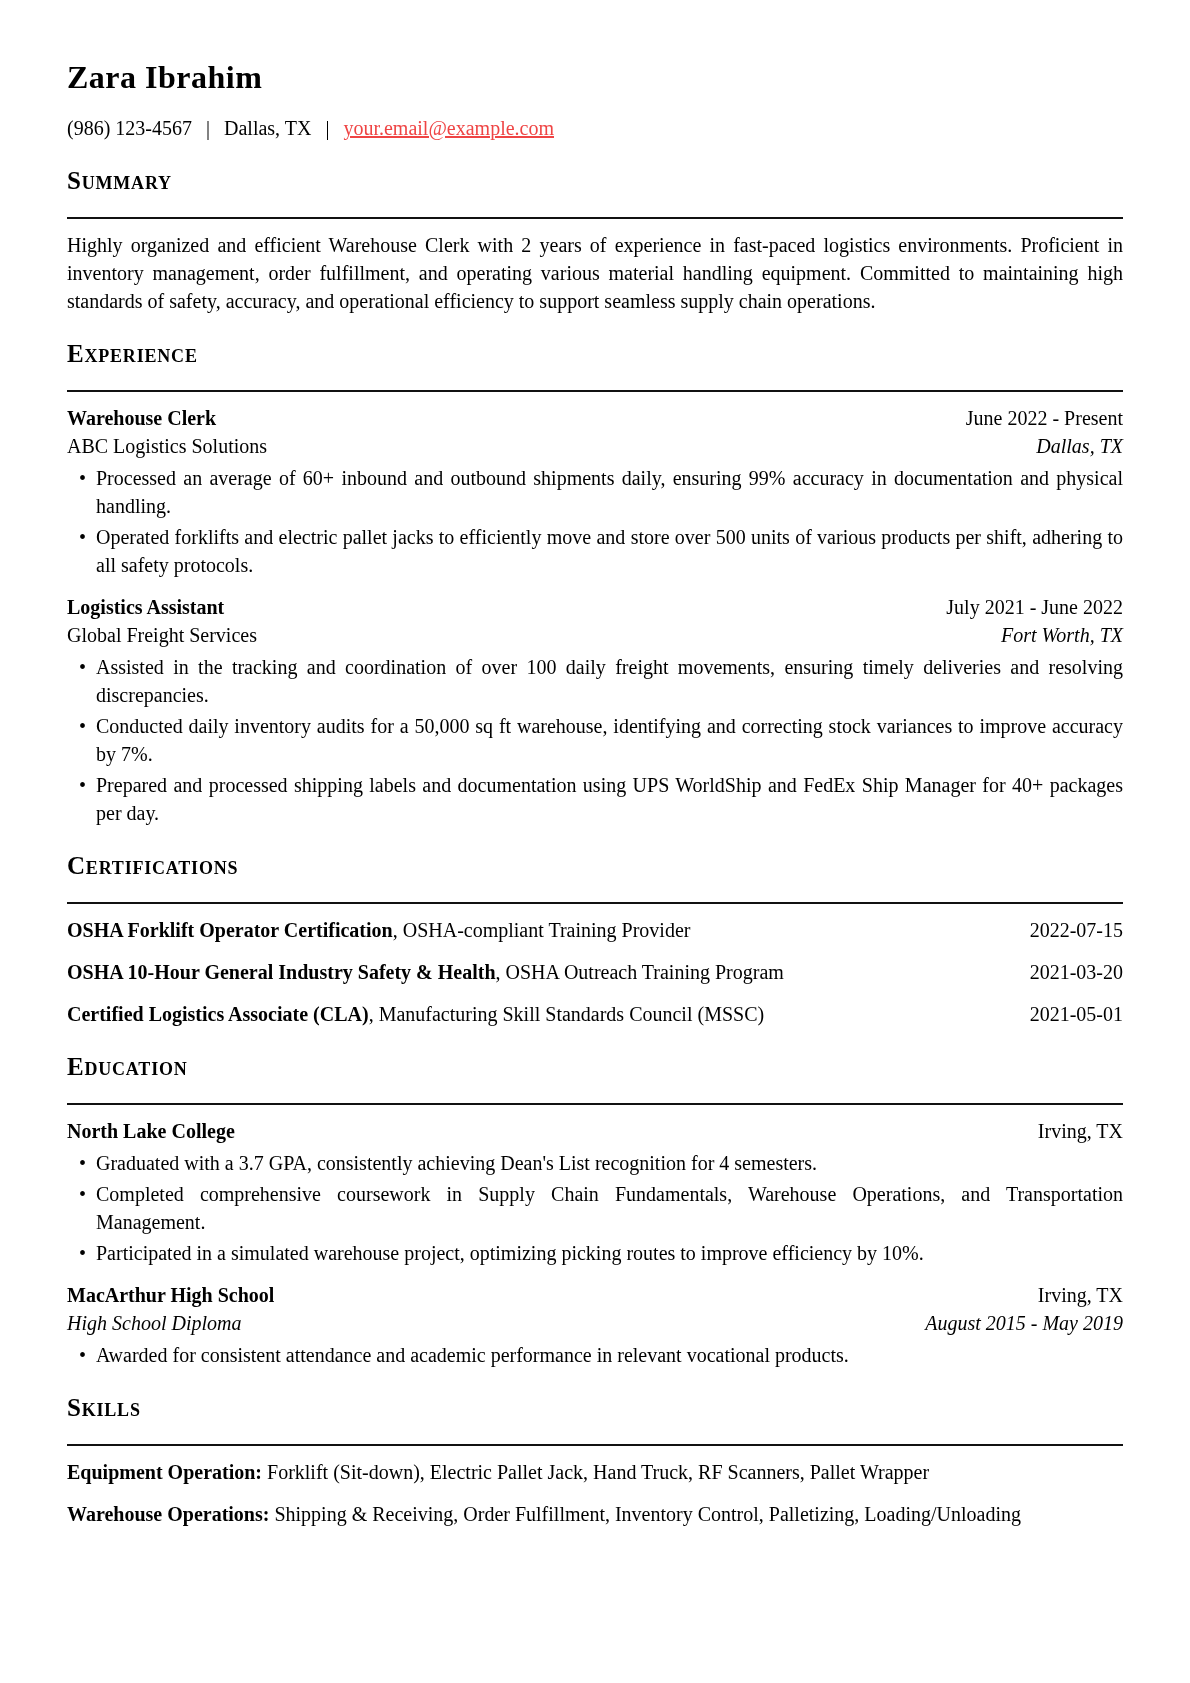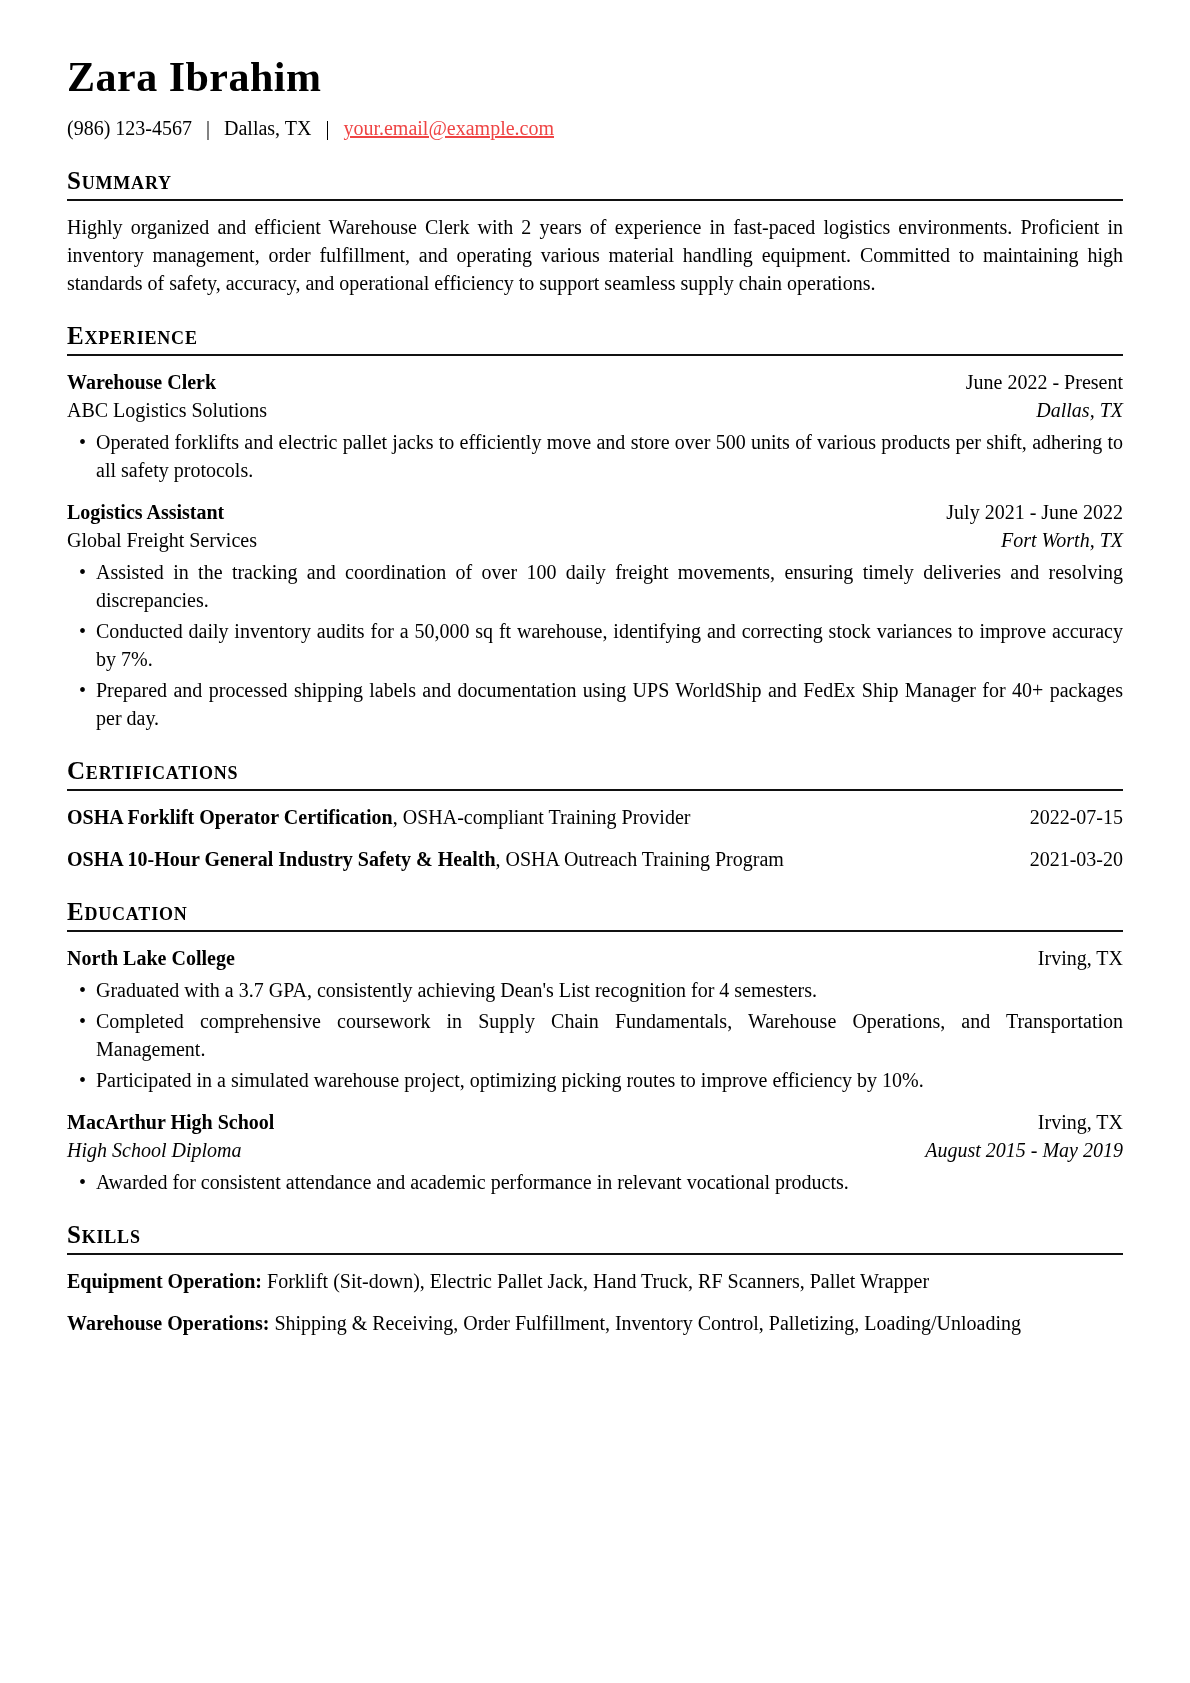--- a/index.html
+++ b/index.html
@@ -9,41 +9,41 @@
     box-sizing: border-box;
     padding: 54px 67px 40px 67px;
     background: #ffffff;
     color: #000000;
     font-family: "Liberation Serif", "DejaVu Serif", serif;
     font-size: 20px;
     line-height: 28px;
     overflow: hidden;
   }
   h1.name {
-    font-size: 42px;
+    font-size: 32px;
     line-height: 46px;
     font-weight: 700;
     margin: 0 0 14px 0;
     letter-spacing: 0.5px;
   }
   .contact { font-size: 20px; }
   .contact .sep { display: inline-block; margin: 0 14px; }
   .contact a.email {
     color: #ef4444;
     text-decoration: underline;
     cursor: pointer;
   }
   h2.sec {
     font-size: 25px;
     line-height: 28px;
     font-weight: 600;
     font-variant: small-caps;
     letter-spacing: 0.8px;
     margin: 25px 0 12px 0;
-    padding-bottom: 4px;
+    padding-bottom: 22px;
     border-bottom: 2.5px solid #111111;
   }
   p.just {
     margin: 0 0 6px 0;
     text-align: justify;
   }
   .row {
     display: flex;
     justify-content: space-between;
     align-items: baseline;
@@ -93,20 +93,21 @@
     <div class="job">
       <div class="row">
         <span class="bold">Warehouse Clerk</span>
         <span>June 2022 - Present</span>
       </div>
       <div class="row">
         <span>ABC Logistics Solutions</span>
         <span class="ital">Dallas, TX</span>
       </div>
       <ul class="bullets">
+        <li>Processed an average of 60+ inbound and outbound shipments daily, ensuring 99% accuracy in documentation and physical handling.</li>
         <li>Operated forklifts and electric pallet jacks to efficiently move and store over 500 units of various products per shift, adhering to all safety protocols.</li>
       </ul>
     </div>
 
     <div class="job">
       <div class="row">
         <span class="bold">Logistics Assistant</span>
         <span>July 2021 - June 2022</span>
       </div>
       <div class="row">
@@ -127,20 +128,24 @@
     <div class="row cert-row">
       <span><span class="bold">OSHA Forklift Operator Certification</span><span>, </span><span>OSHA-compliant Training Provider</span></span>
       <span class="cert-date">2022-07-15</span>
     </div>
 
     <div class="row cert-row">
       <span><span class="bold">OSHA 10-Hour General Industry Safety &amp; Health</span><span>, </span><span>OSHA Outreach Training Program</span></span>
       <span class="cert-date">2021-03-20</span>
     </div>
 
+    <div class="row cert-row">
+      <span><span class="bold">Certified Logistics Associate (CLA)</span><span>, </span><span>Manufacturing Skill Standards Council (MSSC)</span></span>
+      <span class="cert-date">2021-05-01</span>
+    </div>
   </section>
 
   <section>
     <h2 class="sec">Education</h2>
 
     <div class="job">
       <div class="row">
         <span class="bold">North Lake College</span>
         <span>Irving, TX</span>
       </div>

